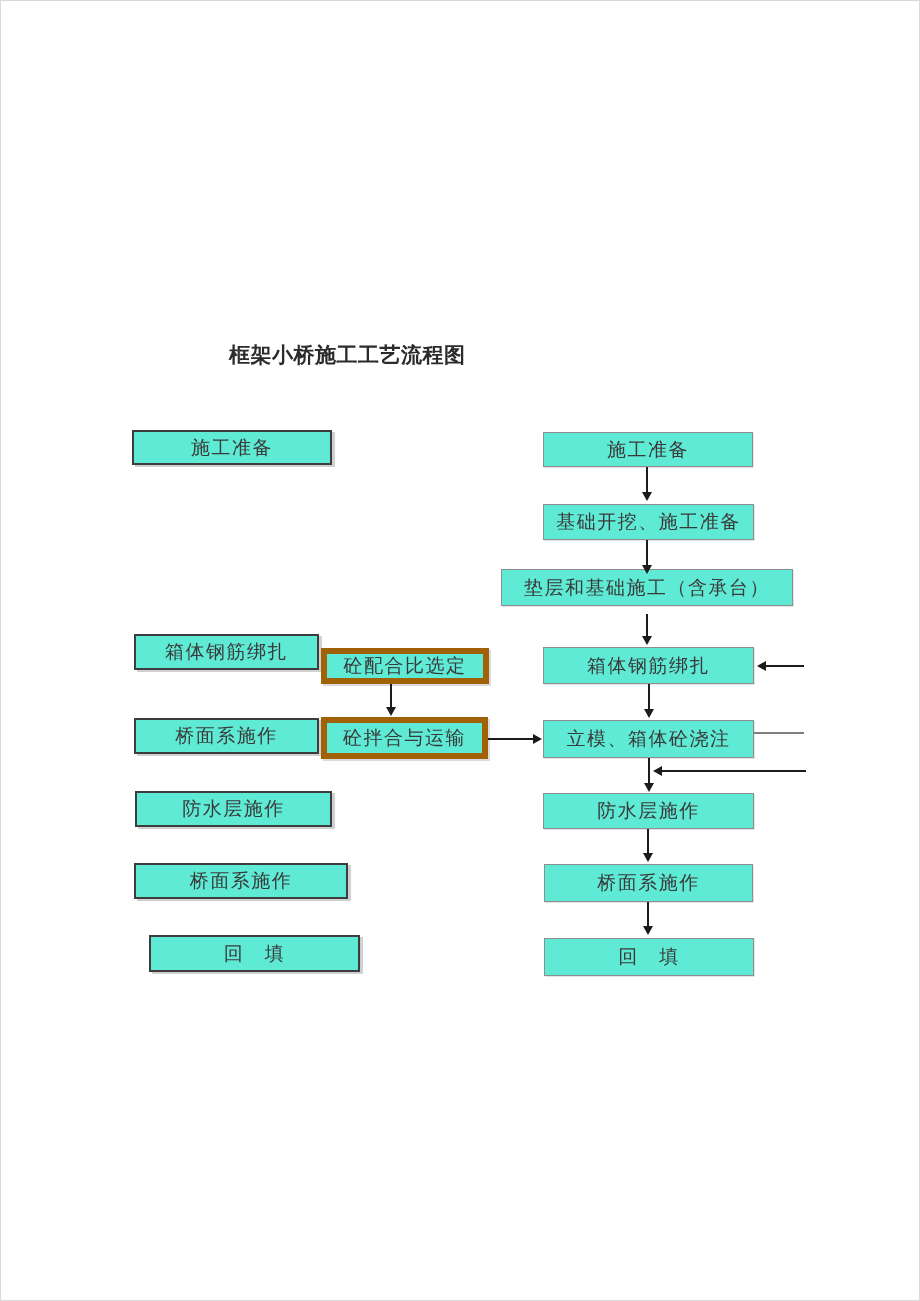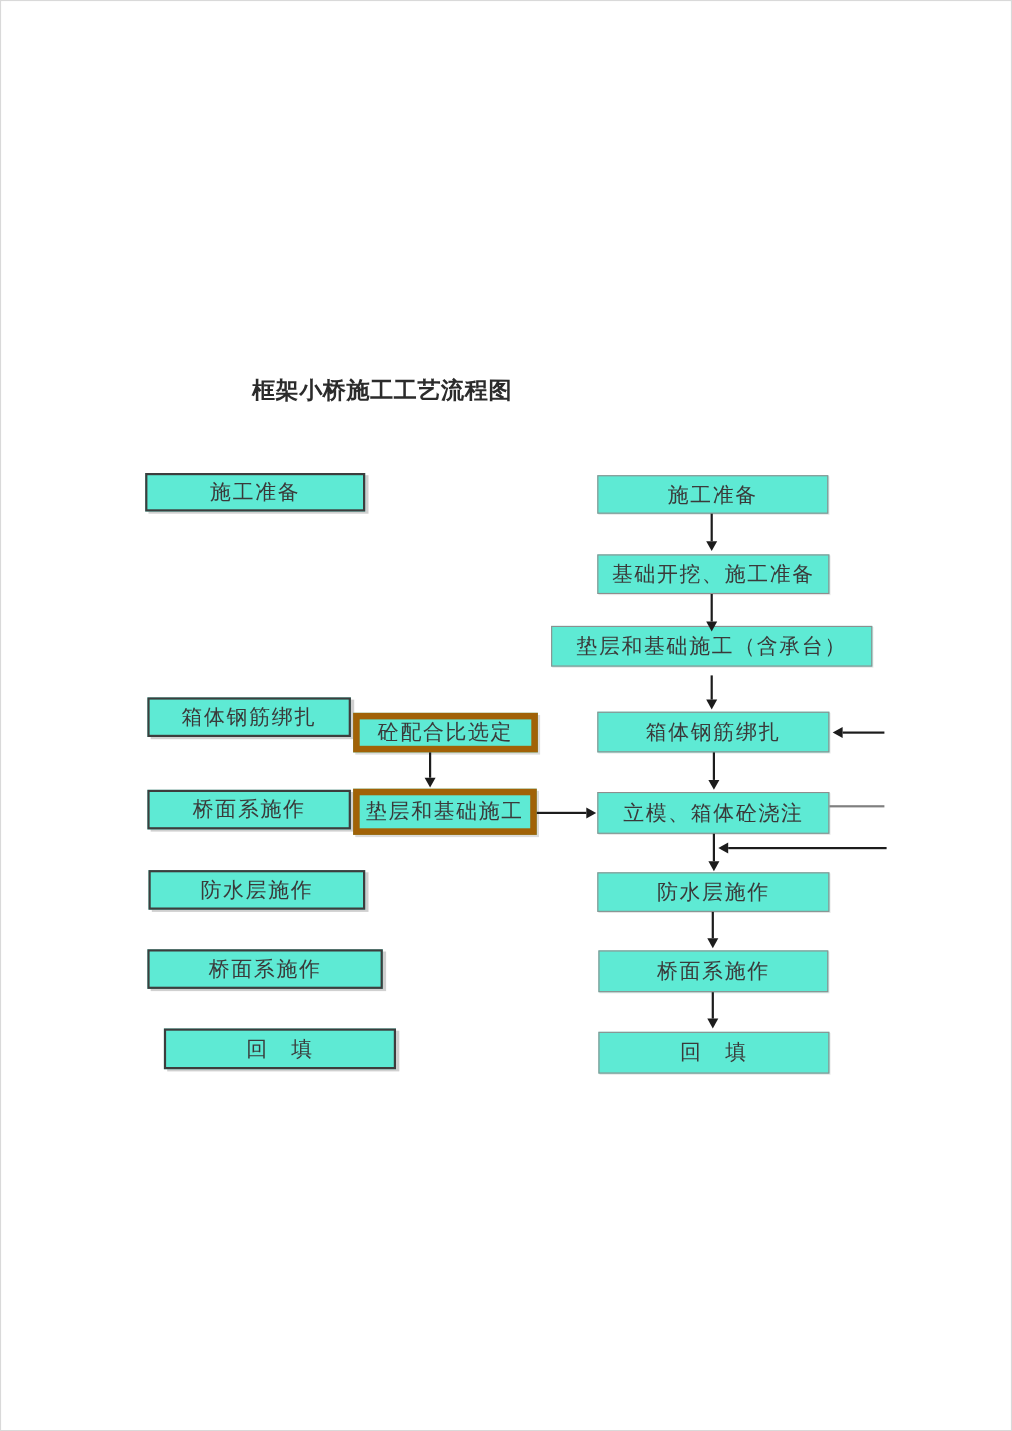--- a/index.html
+++ b/index.html
@@ -108,21 +108,21 @@
   <div id="title">框架小桥施工工艺流程图</div>
 
   <div class="box left" style="left:131px;top:429px;width:200px;height:35px">施工准备</div>
   <div class="box left" style="left:133px;top:633px;width:185px;height:36px">箱体钢筋绑扎</div>
   <div class="box left" style="left:133px;top:717px;width:185px;height:36px">桥面系施作</div>
   <div class="box left" style="left:134px;top:790px;width:197px;height:36px">防水层施作</div>
   <div class="box left" style="left:133px;top:862px;width:214px;height:36px">桥面系施作</div>
   <div class="box left" style="left:148px;top:934px;width:211px;height:37px">回　填</div>
 
   <div class="box mid" style="left:320px;top:647px;width:168px;height:36px">砼配合比选定</div>
-  <div class="box mid" style="left:320px;top:716px;width:167px;height:42px">垫层和基础施工</div>
+  <div class="box mid" style="left:320px;top:716px;width:167px;height:42px">砼拌合与运输</div>
 
   <div class="box right" style="left:542px;top:431px;width:210px;height:35px">施工准备</div>
   <div class="box right" style="left:542px;top:503px;width:211px;height:36px">基础开挖、施工准备</div>
   <div class="box right" style="left:500px;top:568px;width:292px;height:37px">垫层和基础施工（含承台）</div>
   <div class="box right" style="left:542px;top:646px;width:211px;height:37px">箱体钢筋绑扎</div>
   <div class="box right" style="left:542px;top:719px;width:211px;height:38px">立模、箱体砼浇注</div>
   <div class="box right" style="left:542px;top:792px;width:211px;height:36px">防水层施作</div>
   <div class="box right" style="left:543px;top:863px;width:209px;height:38px">桥面系施作</div>
   <div class="box right" style="left:543px;top:937px;width:210px;height:38px">回　填</div>
 

